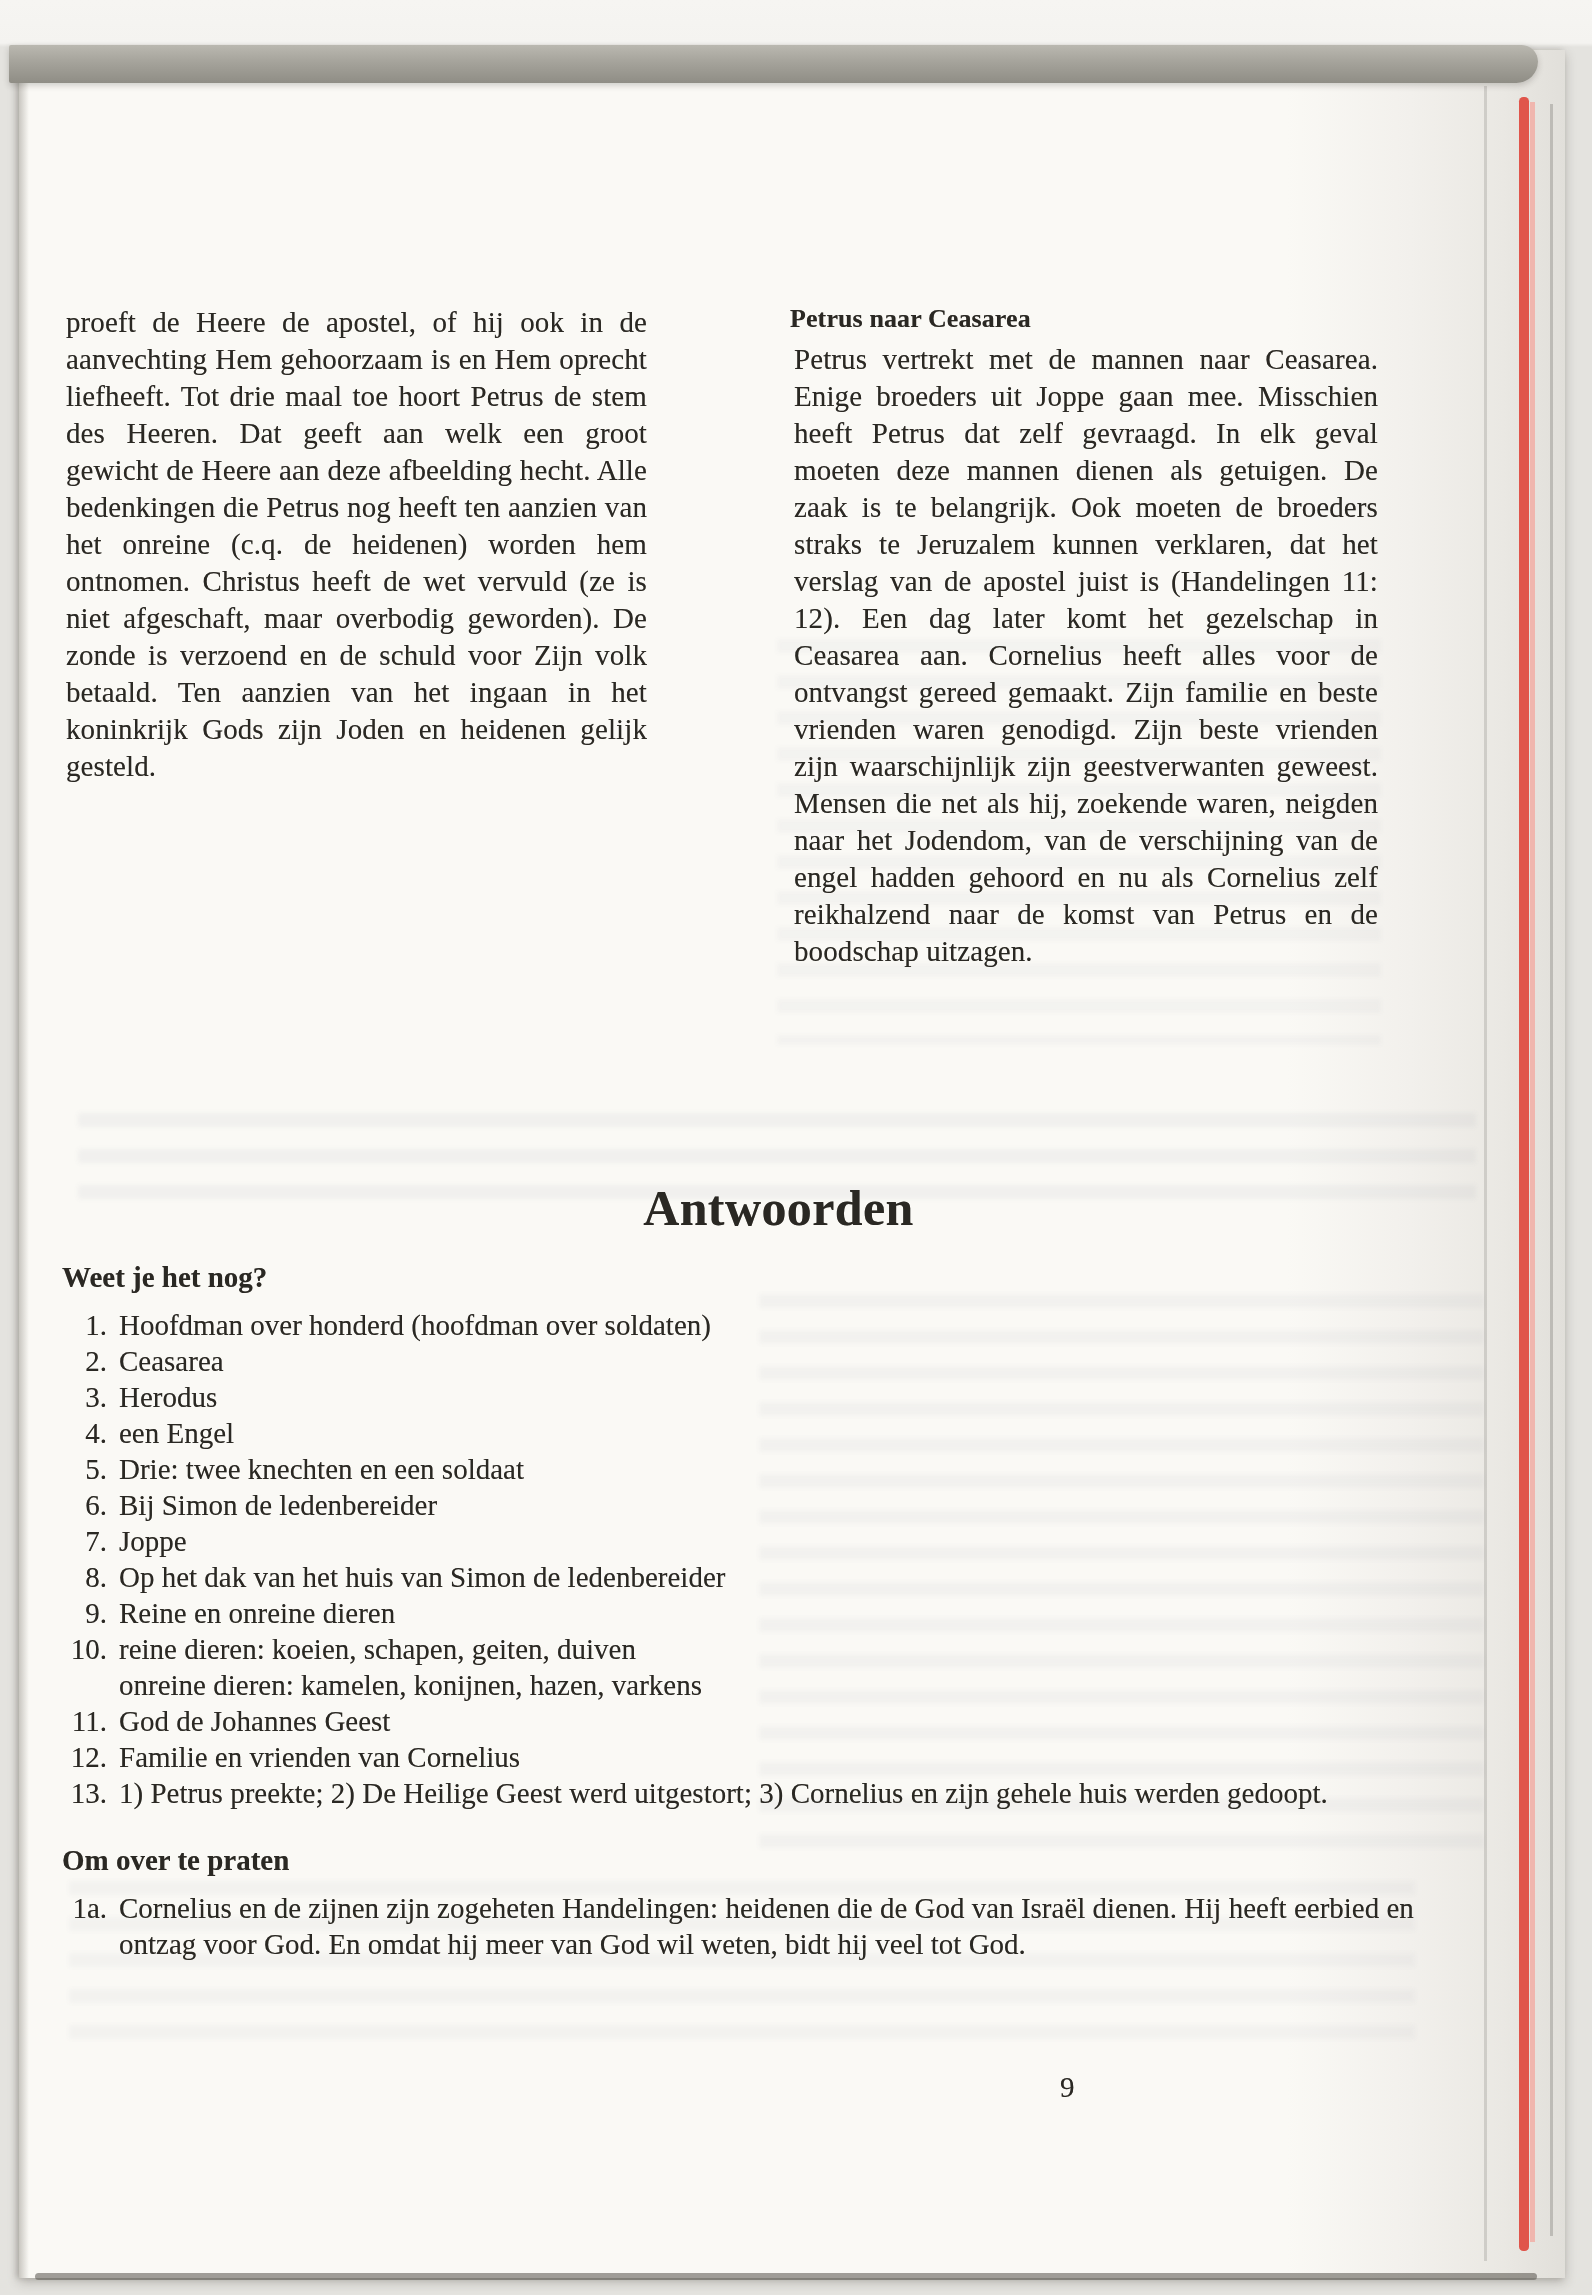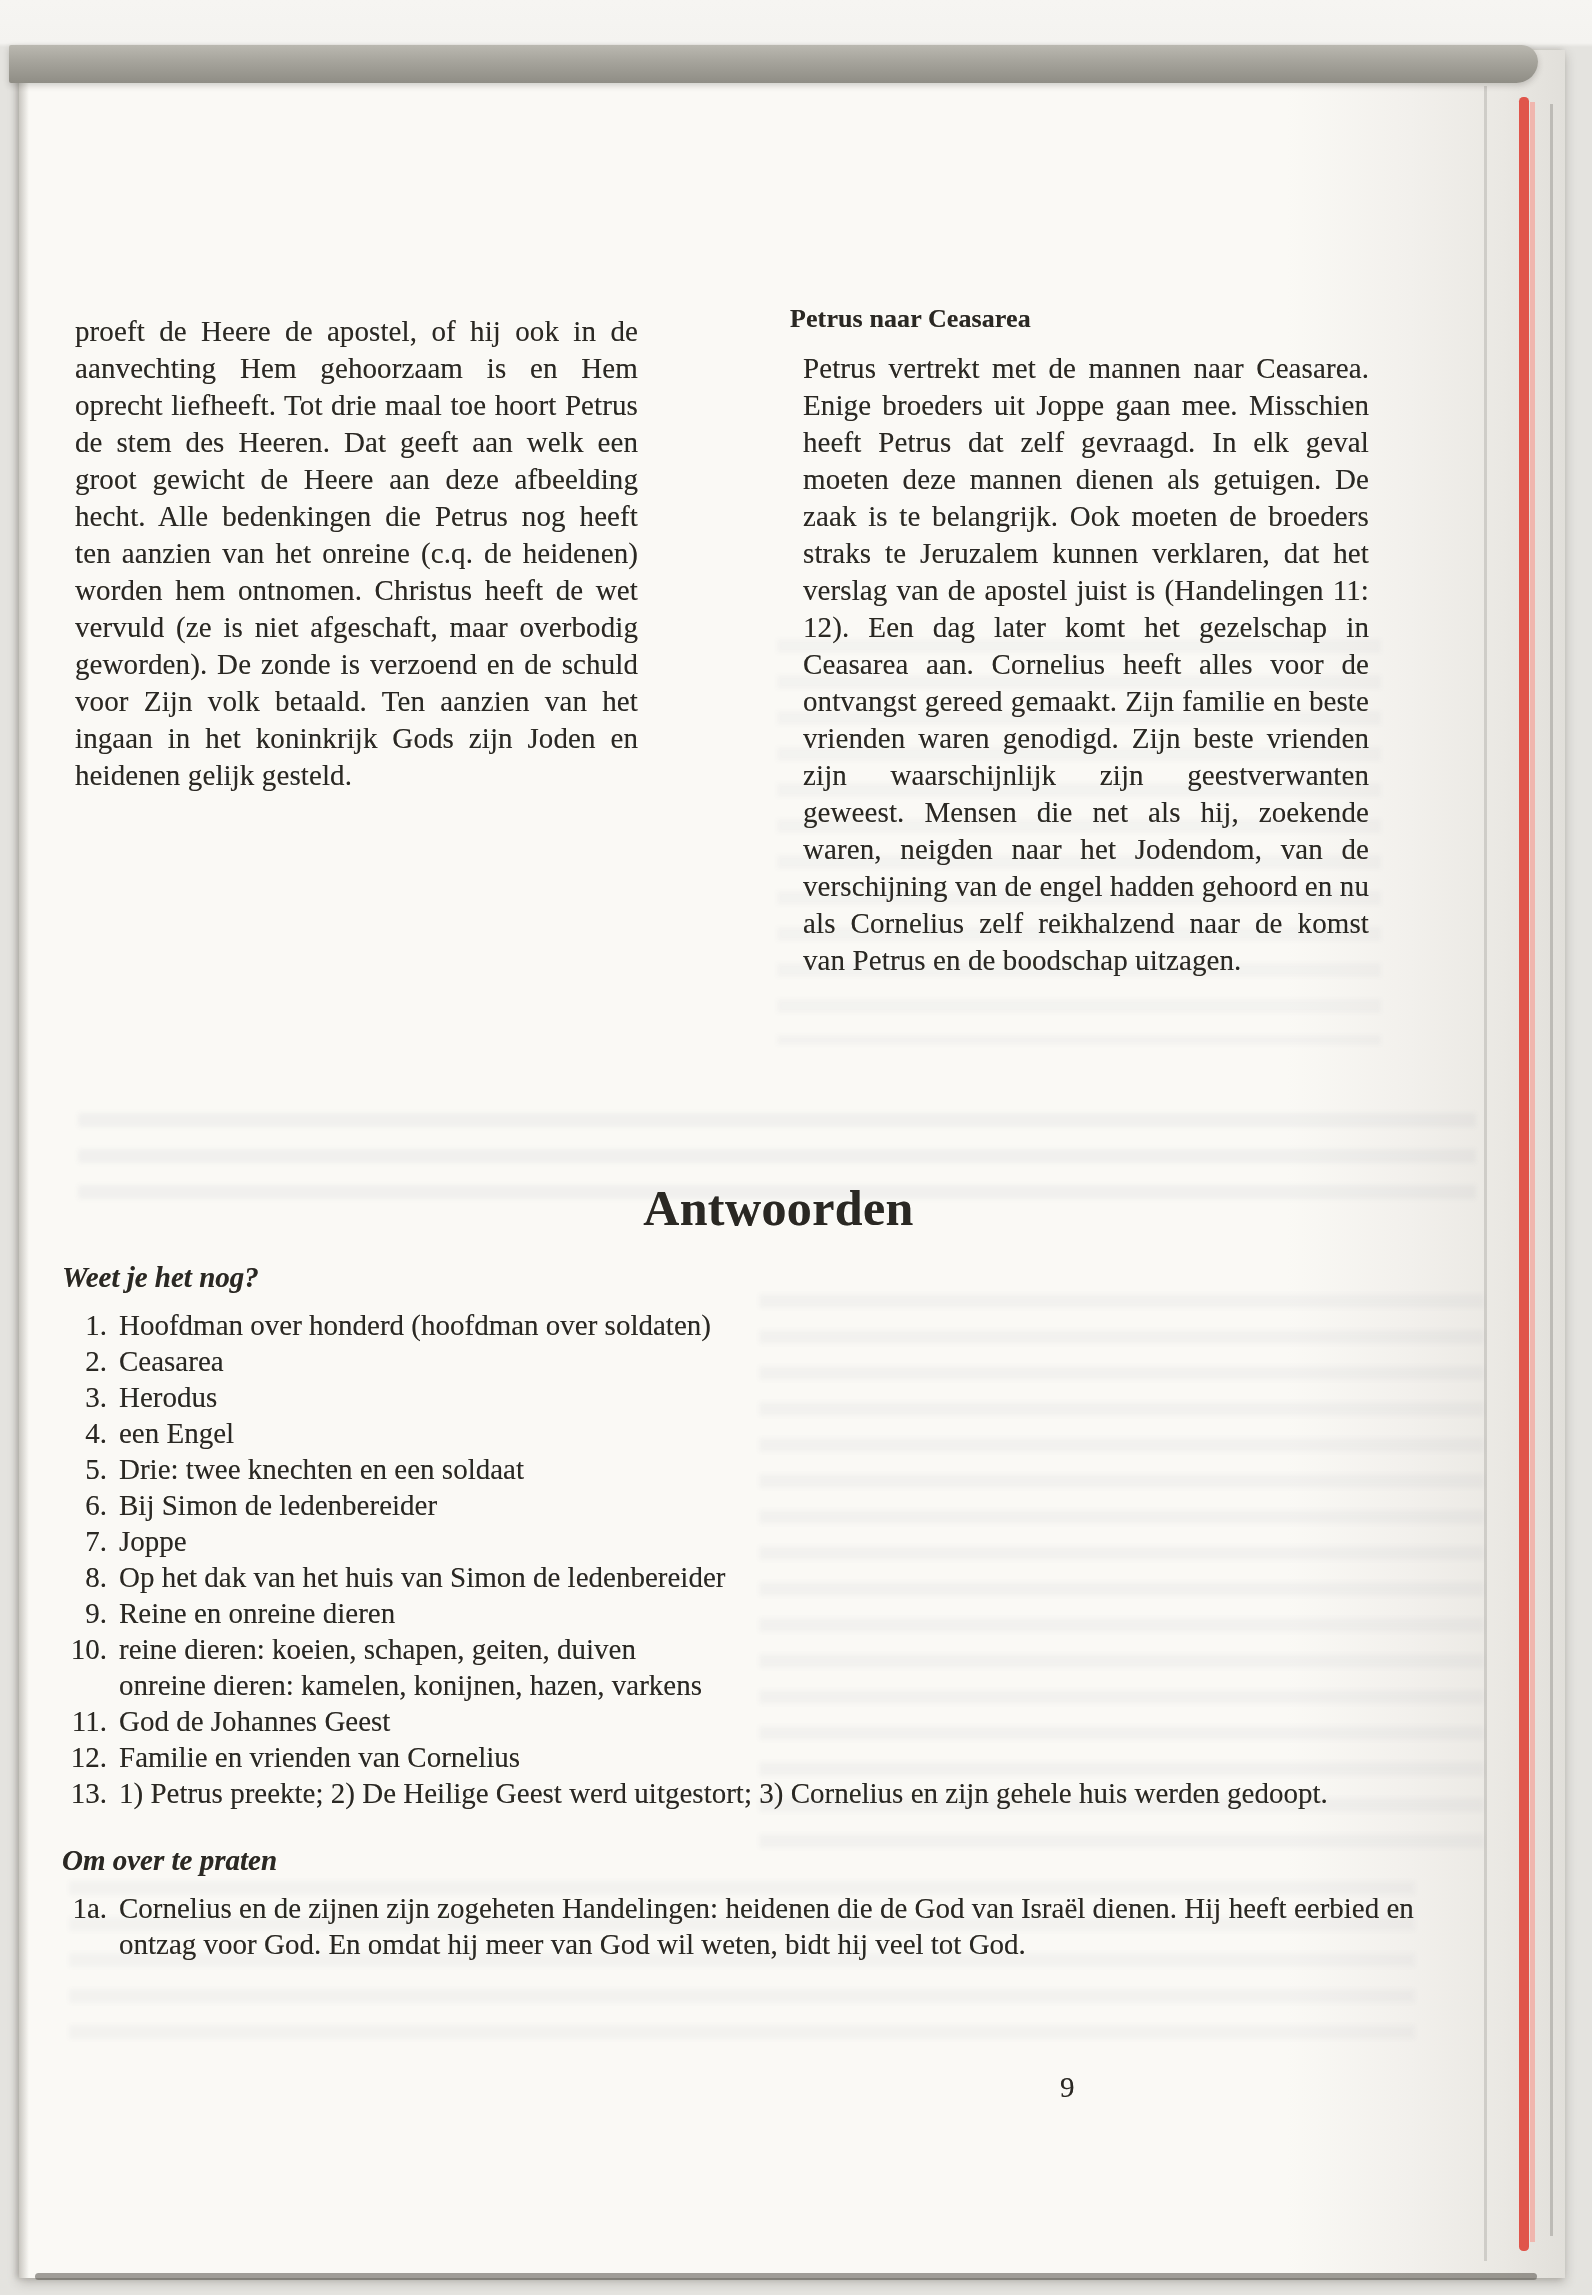--- a/index.html
+++ b/index.html
@@ -39,28 +39,28 @@
   .ghost-b { left:78px;  top:1113px; width:1398px; height:95px; opacity:.5;  }
   .ghost-c { left:759px; top:1294px; width:725px;  height:570px; opacity:.42; }
   .ghost-d { left:69px;  top:1881px; width:1346px; height:164px; opacity:.4;  }
 
   .col, .answers, .pagenum { z-index:3; text-shadow:0 0 0.5px rgba(40,35,25,.4); }
   .col {
     position:absolute; text-align:justify;
     font-size:29px; line-height:37px; letter-spacing:0.1px;
     hyphens:auto; -webkit-hyphens:auto;
   }
-  .col p { margin:13px; }
+  .col p { margin:4px; }
   .col-left  { left:62px;  top:300px; width:589px; }
   .col-right { left:790px; top:300px; width:592px; }
   .col-right h3 { font-size:26px; line-height:37px; margin:0; font-weight:700; text-align:left; }
 
   .answers { position:absolute; left:62px; top:1181px; width:1433px; }
   .answers-title { font-size:50px; line-height:54px; margin:0 0 24px 0; font-weight:700; letter-spacing:0.4px;text-align:center; }
-  .sub-heading   { font-size:29px; line-height:36px; margin:0 0 12px 0; font-weight:700;font-style:italic; }
+  .sub-heading   { font-size:29px; line-height:36px; margin:0 0 12px 0; font-weight:700; }
   .sub-heading.talk { margin-top:31px; }
   .qrow  { display:flex; font-size:29px; line-height:36px; }
   .qnum  { flex:0 0 45px; width:45px; text-align:right; }
   .qtext { margin-left:12px; white-space:pre-line; max-width:1333px; }
 
   .pagenum { position:absolute; left:1060px; top:2071px; font-size:29px; }
 </style>
 </head>
 <body>
 

